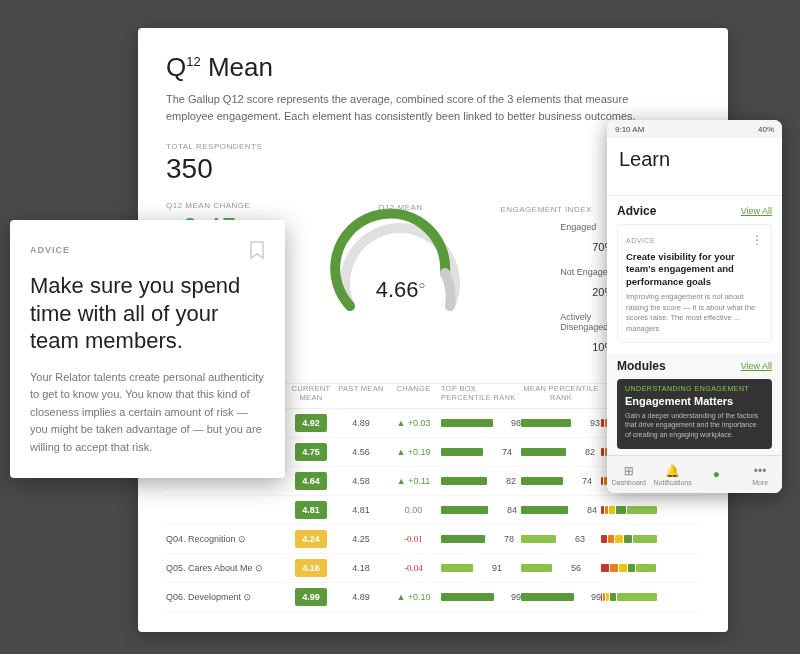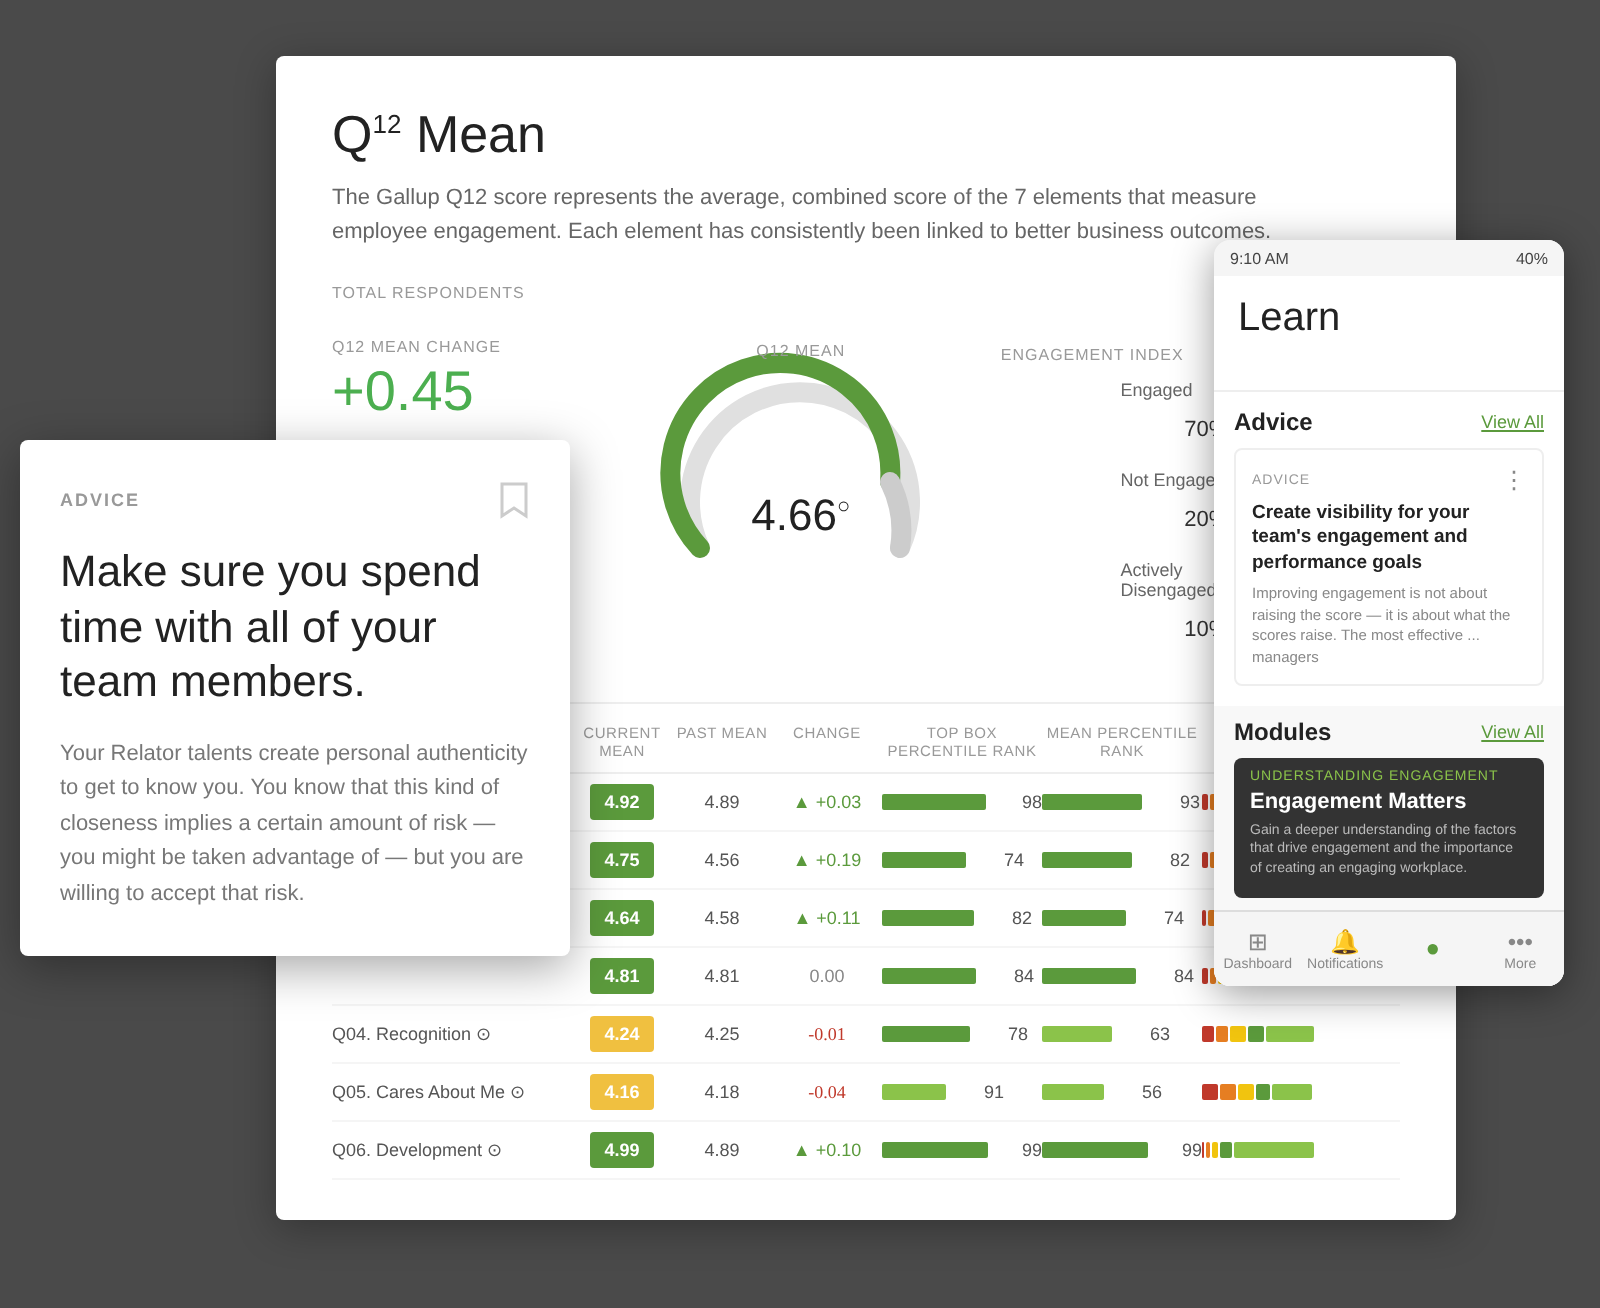--- a/index.html
+++ b/index.html
@@ -156,38 +156,37 @@
       border-radius: 2px;
     }
 
     .ei-bar.engaged { background: #5b9a3c; }
     .ei-bar.not-engaged { background: #aaa; }
     .ei-bar.actively { background: #888; }
 
     
     .table-section {
       border-top: 1px solid #eee;
-      padding-top: 10px;
     }
 
     .table-header {
       display: flex;
       font-size: 7.5px;
       text-transform: uppercase;
       letter-spacing: 0.3px;
       color: #999;
       padding: 0 0 6px 0;
       border-bottom: 1px solid #eee;
     }
 
     .col-question { width: 120px; }
     .col-current { width: 50px; text-align: center; }
     .col-past { width: 50px; text-align: center; }
     .col-change { width: 55px; text-align: center; }
-    .col-top-box { width: 80px; text-align: center; }
+    .col-top-box { width: 80px; text-align: left; }
     .col-mean-pct { width: 80px; text-align: center; }
     .col-freq { width: 70px; text-align: center; }
 
     .table-row-item {
       display: flex;
       align-items: center;
       padding: 5px 0;
       border-bottom: 1px solid #f5f5f5;
     }
 
@@ -490,25 +489,26 @@
     .freq-g { background: #5b9a3c; }
     .freq-lg { background: #8bc34a; }
   </style>
 </head>
 <body>
 
 <div class="dashboard-card">
   <h1 class="q12-title">
     Q<sup>12</sup> <span>Mean</span>
   </h1>
-  <p class="q12-subtitle">The Gallup Q12 score represents the average, combined score of the 7 elements that measure employee engagement. Each element has consistently been linked to better business outcomes.</p>
+  <p class="q12-subtitle">The Gallup Q12 score represents the average, combined score of the 3 elements that measure employee engagement. Each element has consistently been linked to better business outcomes.</p>
 
   <div class="stats-row">
     <div class="stat-block">
       <div class="stat-label">TOTAL RESPONDENTS</div>
+      <div class="stat-value">350</div>
     </div>
   </div>
 
   <div class="gauge-section">
     <div style="margin-right: 10px;">
       <div class="stat-label">Q12 MEAN CHANGE</div>
       <div class="stat-value positive">+0.45</div>
     </div>
 
     <div class="gauge-container">

